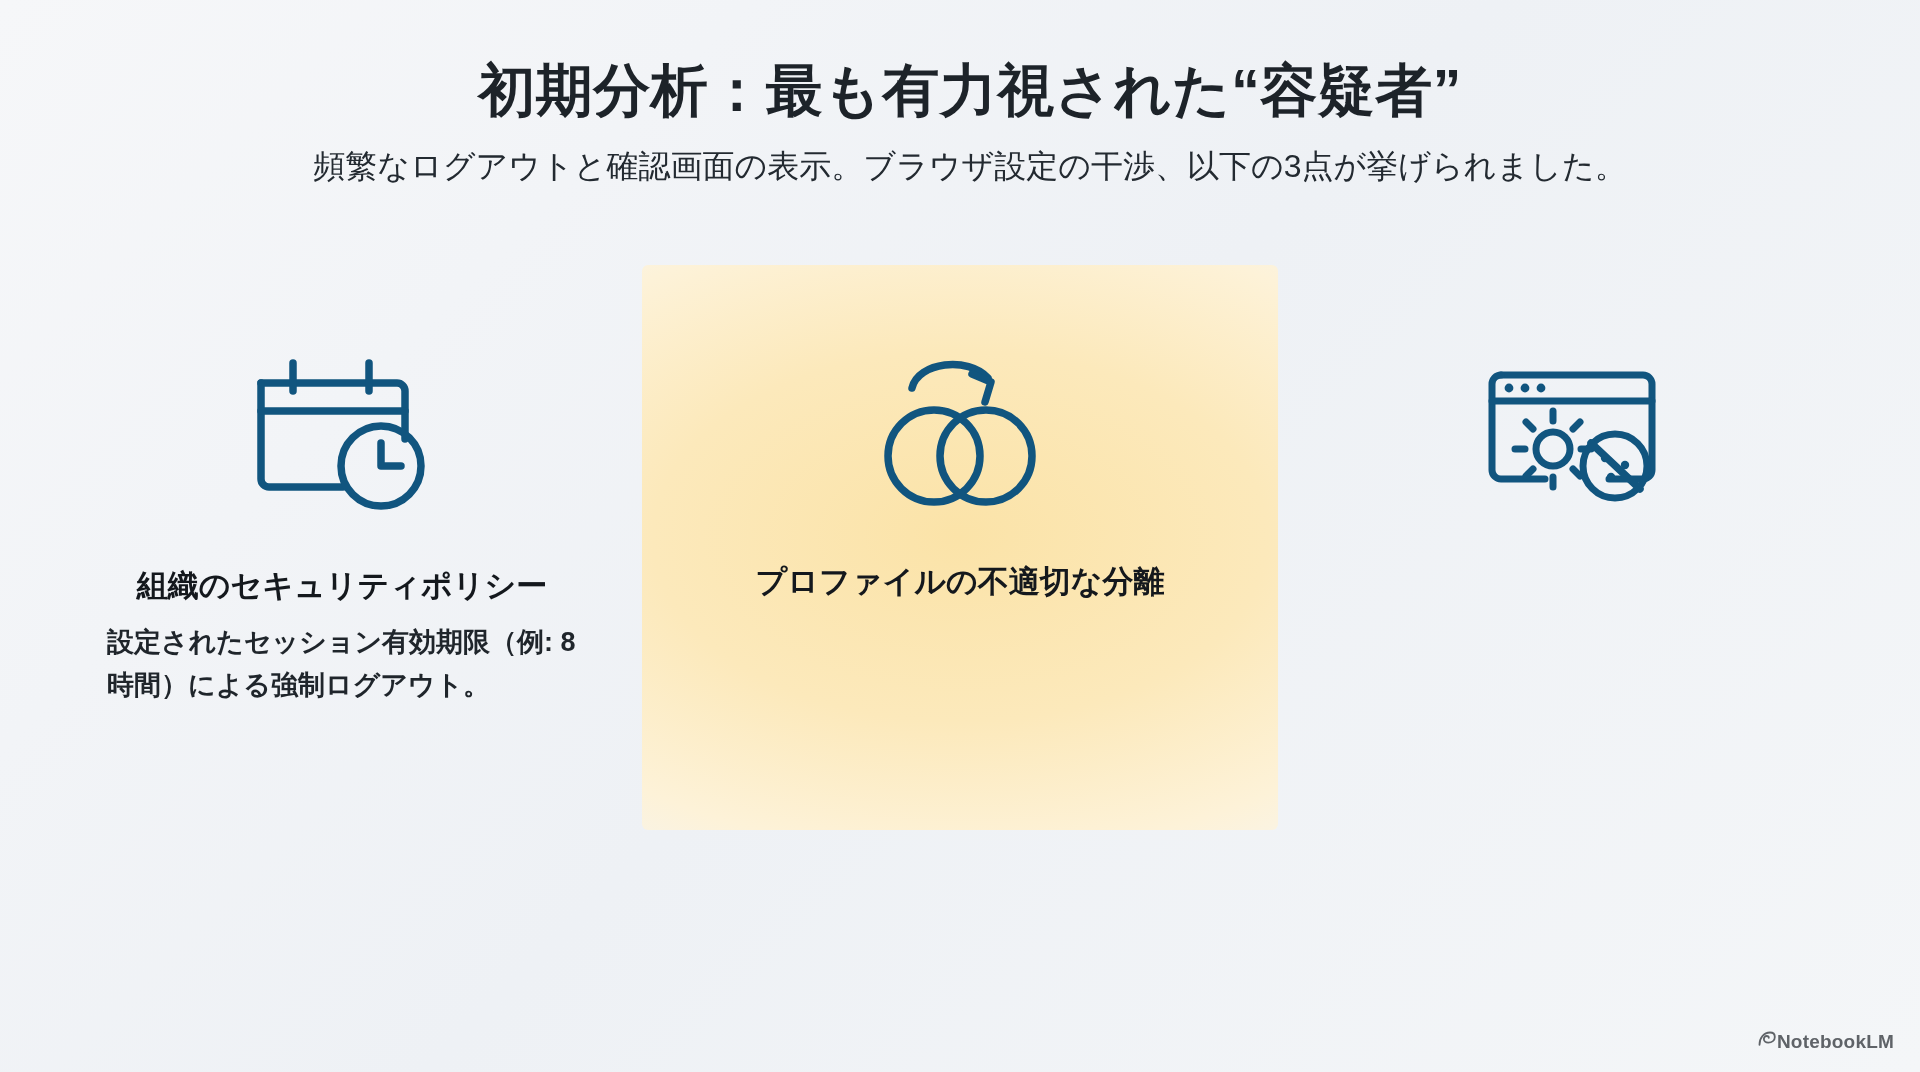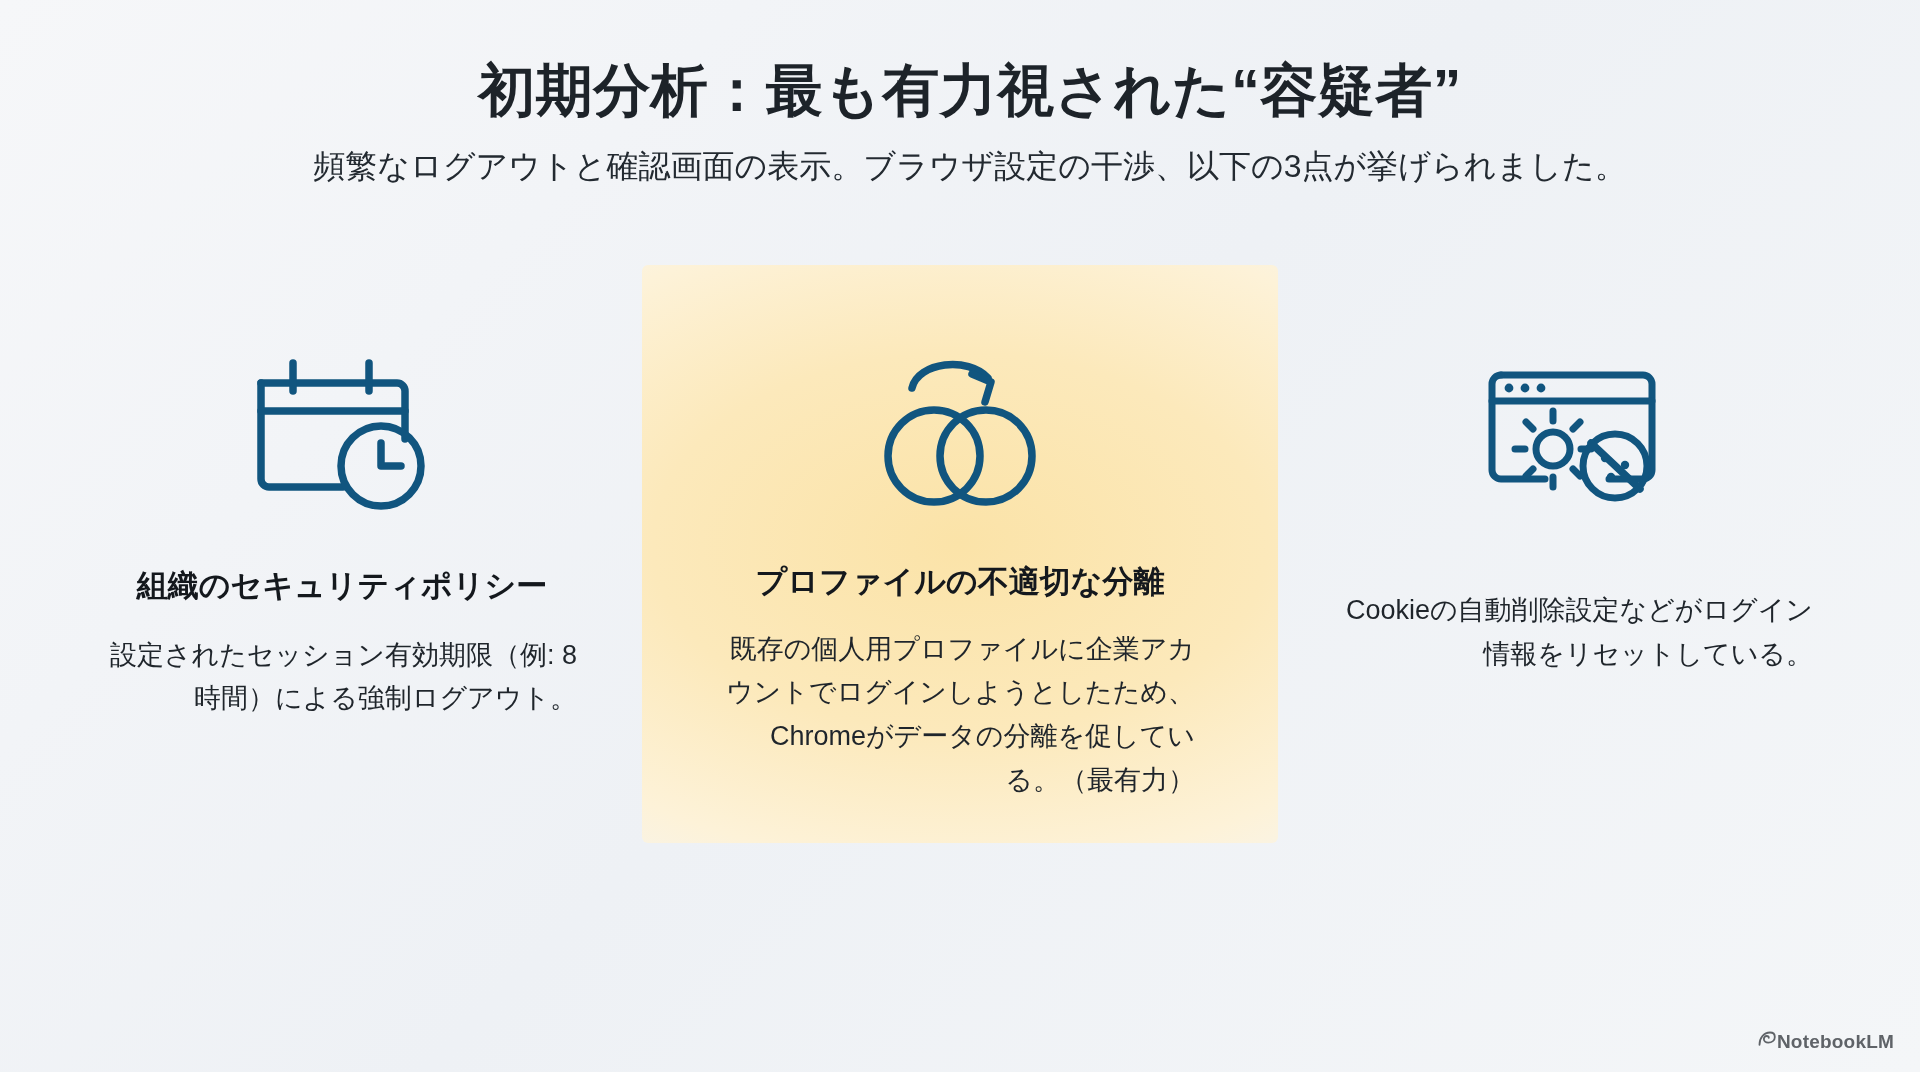--- a/index.html
+++ b/index.html
@@ -94,24 +94,24 @@
     font-size: 31px;
     font-weight: 700;
     color: #14181d;
     text-align: center;
     margin: 6px 0 0 0;
     line-height: 1.25;
     white-space: nowrap;
   }
   .card-body {
     font-size: 27px;
-    font-weight: 400;
+    font-weight: 700;
     color: #1f252b;
-    text-align: right;
-    margin: 28px 0 0 0;
+    text-align: left;
+    margin: 15px 0 0 0;
     line-height: 1.62;
     max-width: 470px;
   }
   .col.highlight .card-title { margin-top: 2px; }
   .col.highlight .card-body { max-width: 470px; margin-top: 26px; }
 
   
   .footer-brand {
     position: absolute;
     right: 26px;
@@ -158,21 +158,20 @@
     <div class="col highlight">
       <div class="icon-wrap">
         <svg width="200" height="185" viewBox="0 0 200 185" fill="none" xmlns="http://www.w3.org/2000/svg">
           <path d="M52 40 C58 14, 108 8, 128 30" stroke="#11557f" stroke-width="7.5" stroke-linecap="round" fill="none"></path>
           <path d="M112 26 L131 34 L125 54" stroke="#11557f" stroke-width="7.5" stroke-linecap="round" stroke-linejoin="round" fill="none"></path>
           <circle cx="74" cy="108" r="46" stroke="#11557f" stroke-width="7.5" fill="none"></circle>
           <circle cx="126" cy="108" r="46" stroke="#11557f" stroke-width="7.5" fill="none"></circle>
         </svg>
       </div>
       <div class="card-title">プロファイルの不適切な分離</div>
-      <div class="card-body">既存の個人用プロファイルに企業アカウントでログインしようとしたため、Chromeがデータの分離を促している。（最有力）</div>
     </div>
 
     <div class="col">
       <div class="icon-wrap">
         <svg width="190" height="165" viewBox="0 0 190 165" fill="none" xmlns="http://www.w3.org/2000/svg">
           <path d="M18 20 H160 A9 9 0 0 1 169 29 V115 A9 9 0 0 1 160 124 H126" stroke="#11557f" stroke-width="7" stroke-linecap="round" fill="none"></path>
           <path d="M18 20 A9 9 0 0 0 9 29 V115 A9 9 0 0 0 18 124 H62" stroke="#11557f" stroke-width="7" stroke-linecap="round" fill="none"></path>
           <path d="M9 46 H169" stroke="#11557f" stroke-width="7" stroke-linecap="round"></path>
           <circle cx="26" cy="33" r="4.4" fill="#11557f"></circle>
           <circle cx="42" cy="33" r="4.4" fill="#11557f"></circle>
@@ -182,21 +181,20 @@
             <path d="M70 66 V56 M70 132 V122 M98 94 H108 M32 94 H42
                      M90 74 L97 67 M43 121 L50 114 M90 114 L97 121 M43 67 L50 74"></path>
           </g>
           <circle cx="132" cy="111" r="32" stroke="#11557f" stroke-width="7" fill="none"></circle>
           <circle cx="122" cy="103" r="4.2" fill="#11557f"></circle>
           <circle cx="142" cy="110" r="4.2" fill="#11557f"></circle>
           <circle cx="128" cy="122" r="4.2" fill="#11557f"></circle>
           <path d="M108 88 L157 134" stroke="#11557f" stroke-width="7.5" stroke-linecap="round"></path>
         </svg>
       </div>
-      <div class="card-body">Cookieの自動削除設定などがログイン情報をリセットしている。</div>
     </div>
 
   </div>
 
   <div class="footer-brand">
     <span>
       <svg width="21" height="21" viewBox="0 0 24 24" fill="none" xmlns="http://www.w3.org/2000/svg">
         <path d="M4 18 C4 10, 9 4, 16 4 C20 4, 21.5 6.5, 21.5 9 C21.5 13, 18 15.5, 14 15.5 C11 15.5, 9 13.8, 9 11.4 C9 9.4, 10.4 8, 12.2 8 C13.6 8, 14.6 8.9, 14.6 10.1" stroke="#5f6368" stroke-width="2.1" stroke-linecap="round" fill="none"></path>
       </svg>
     </span>

